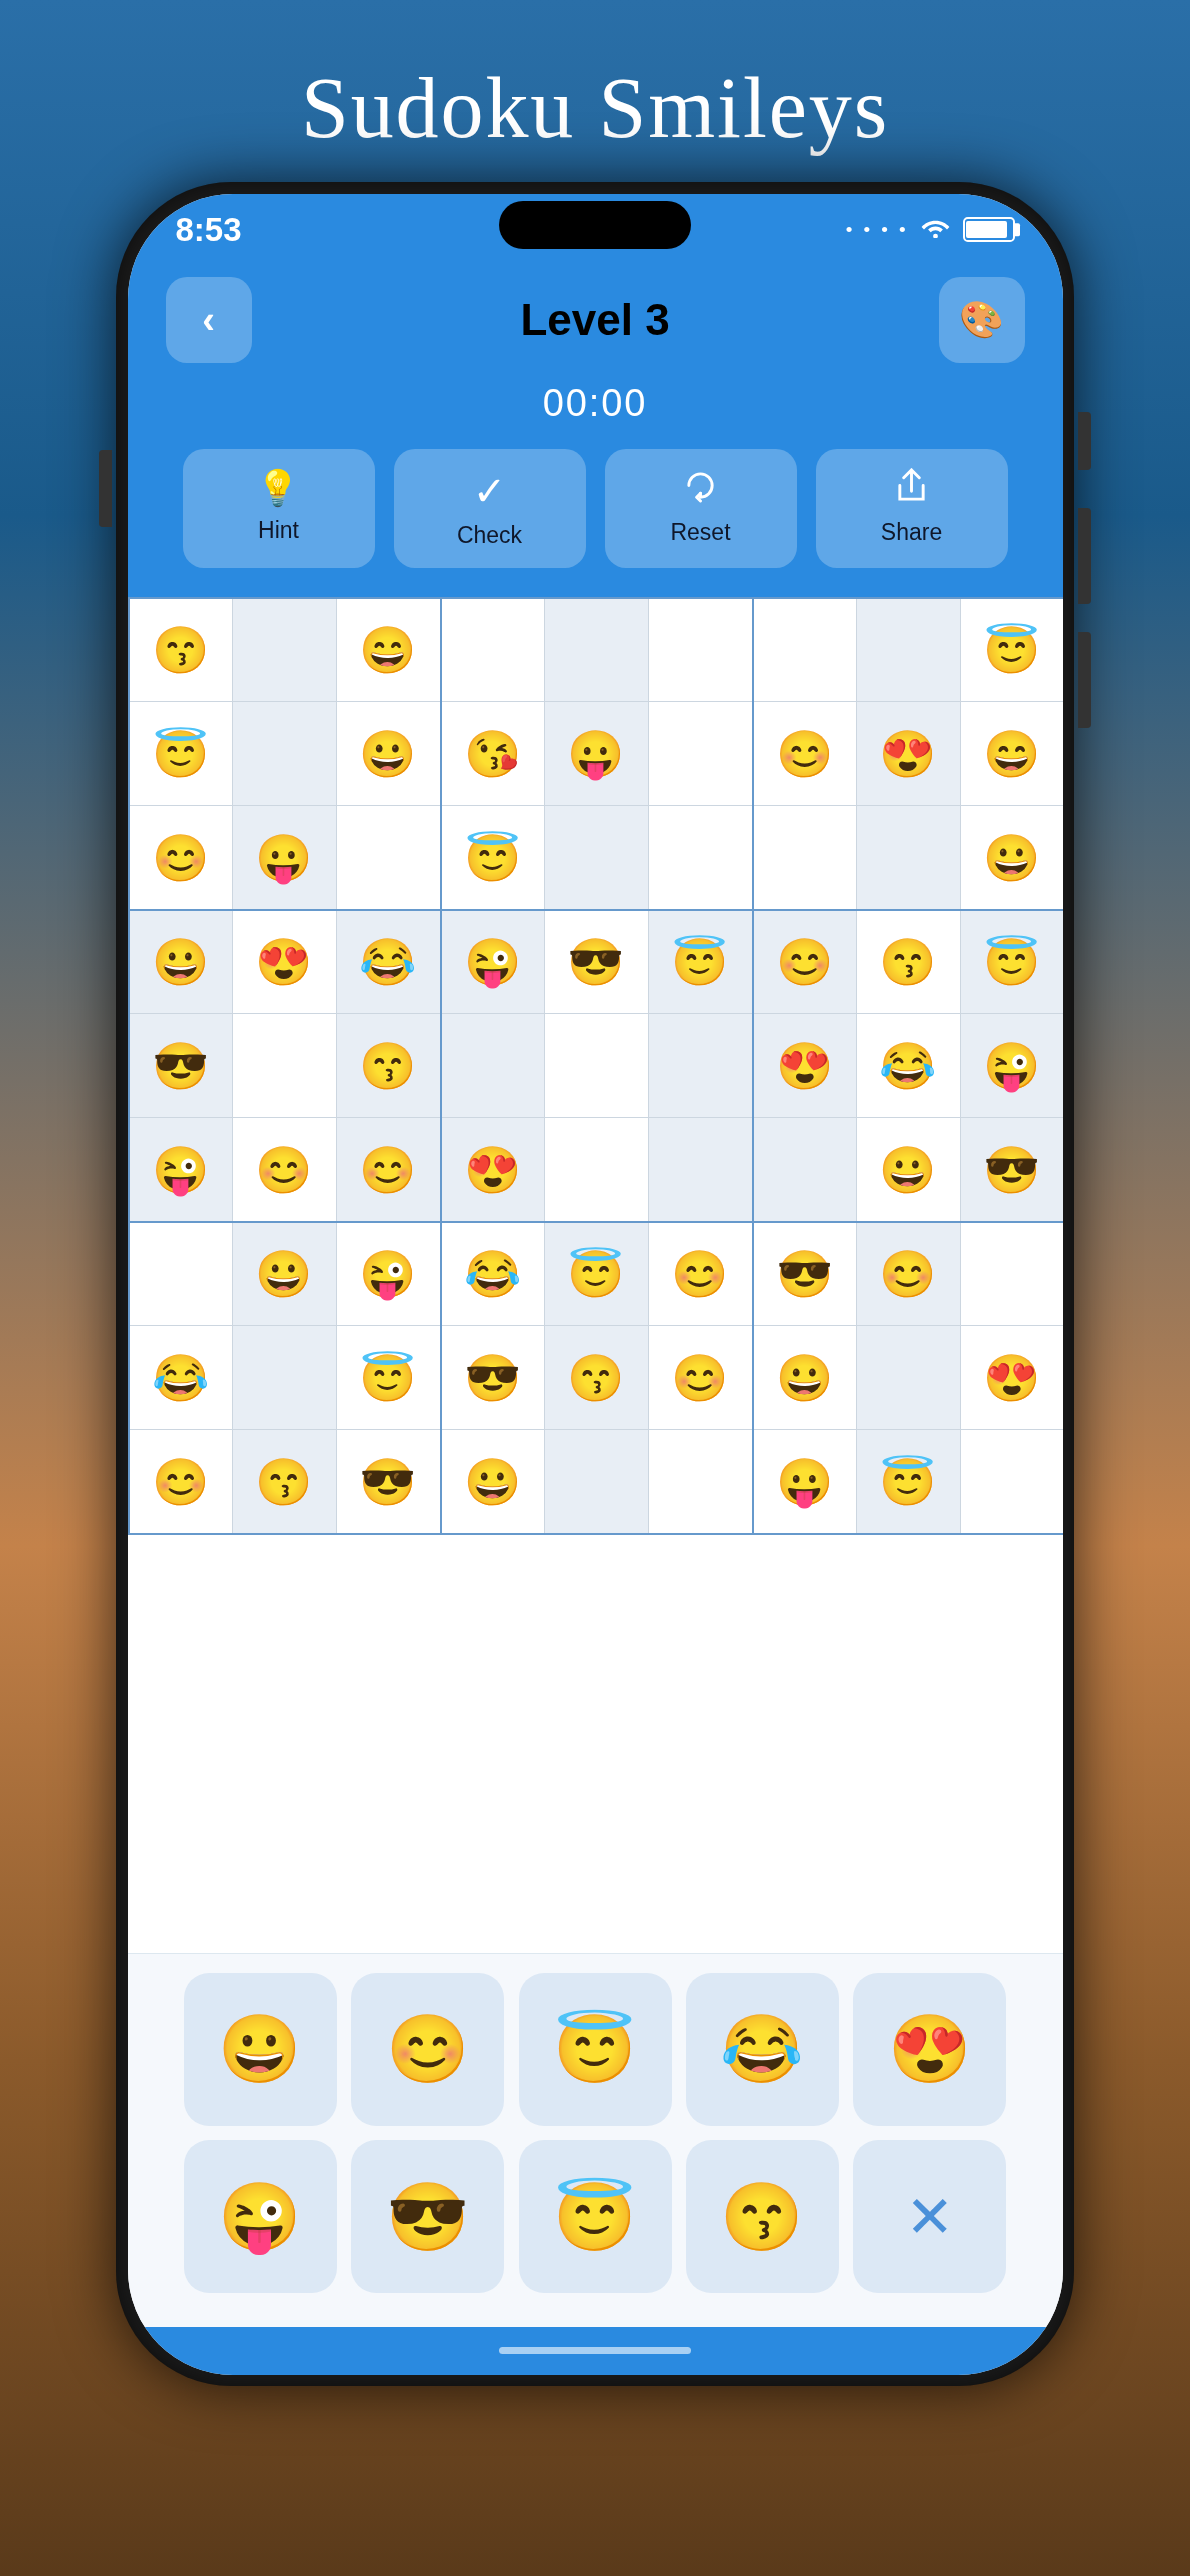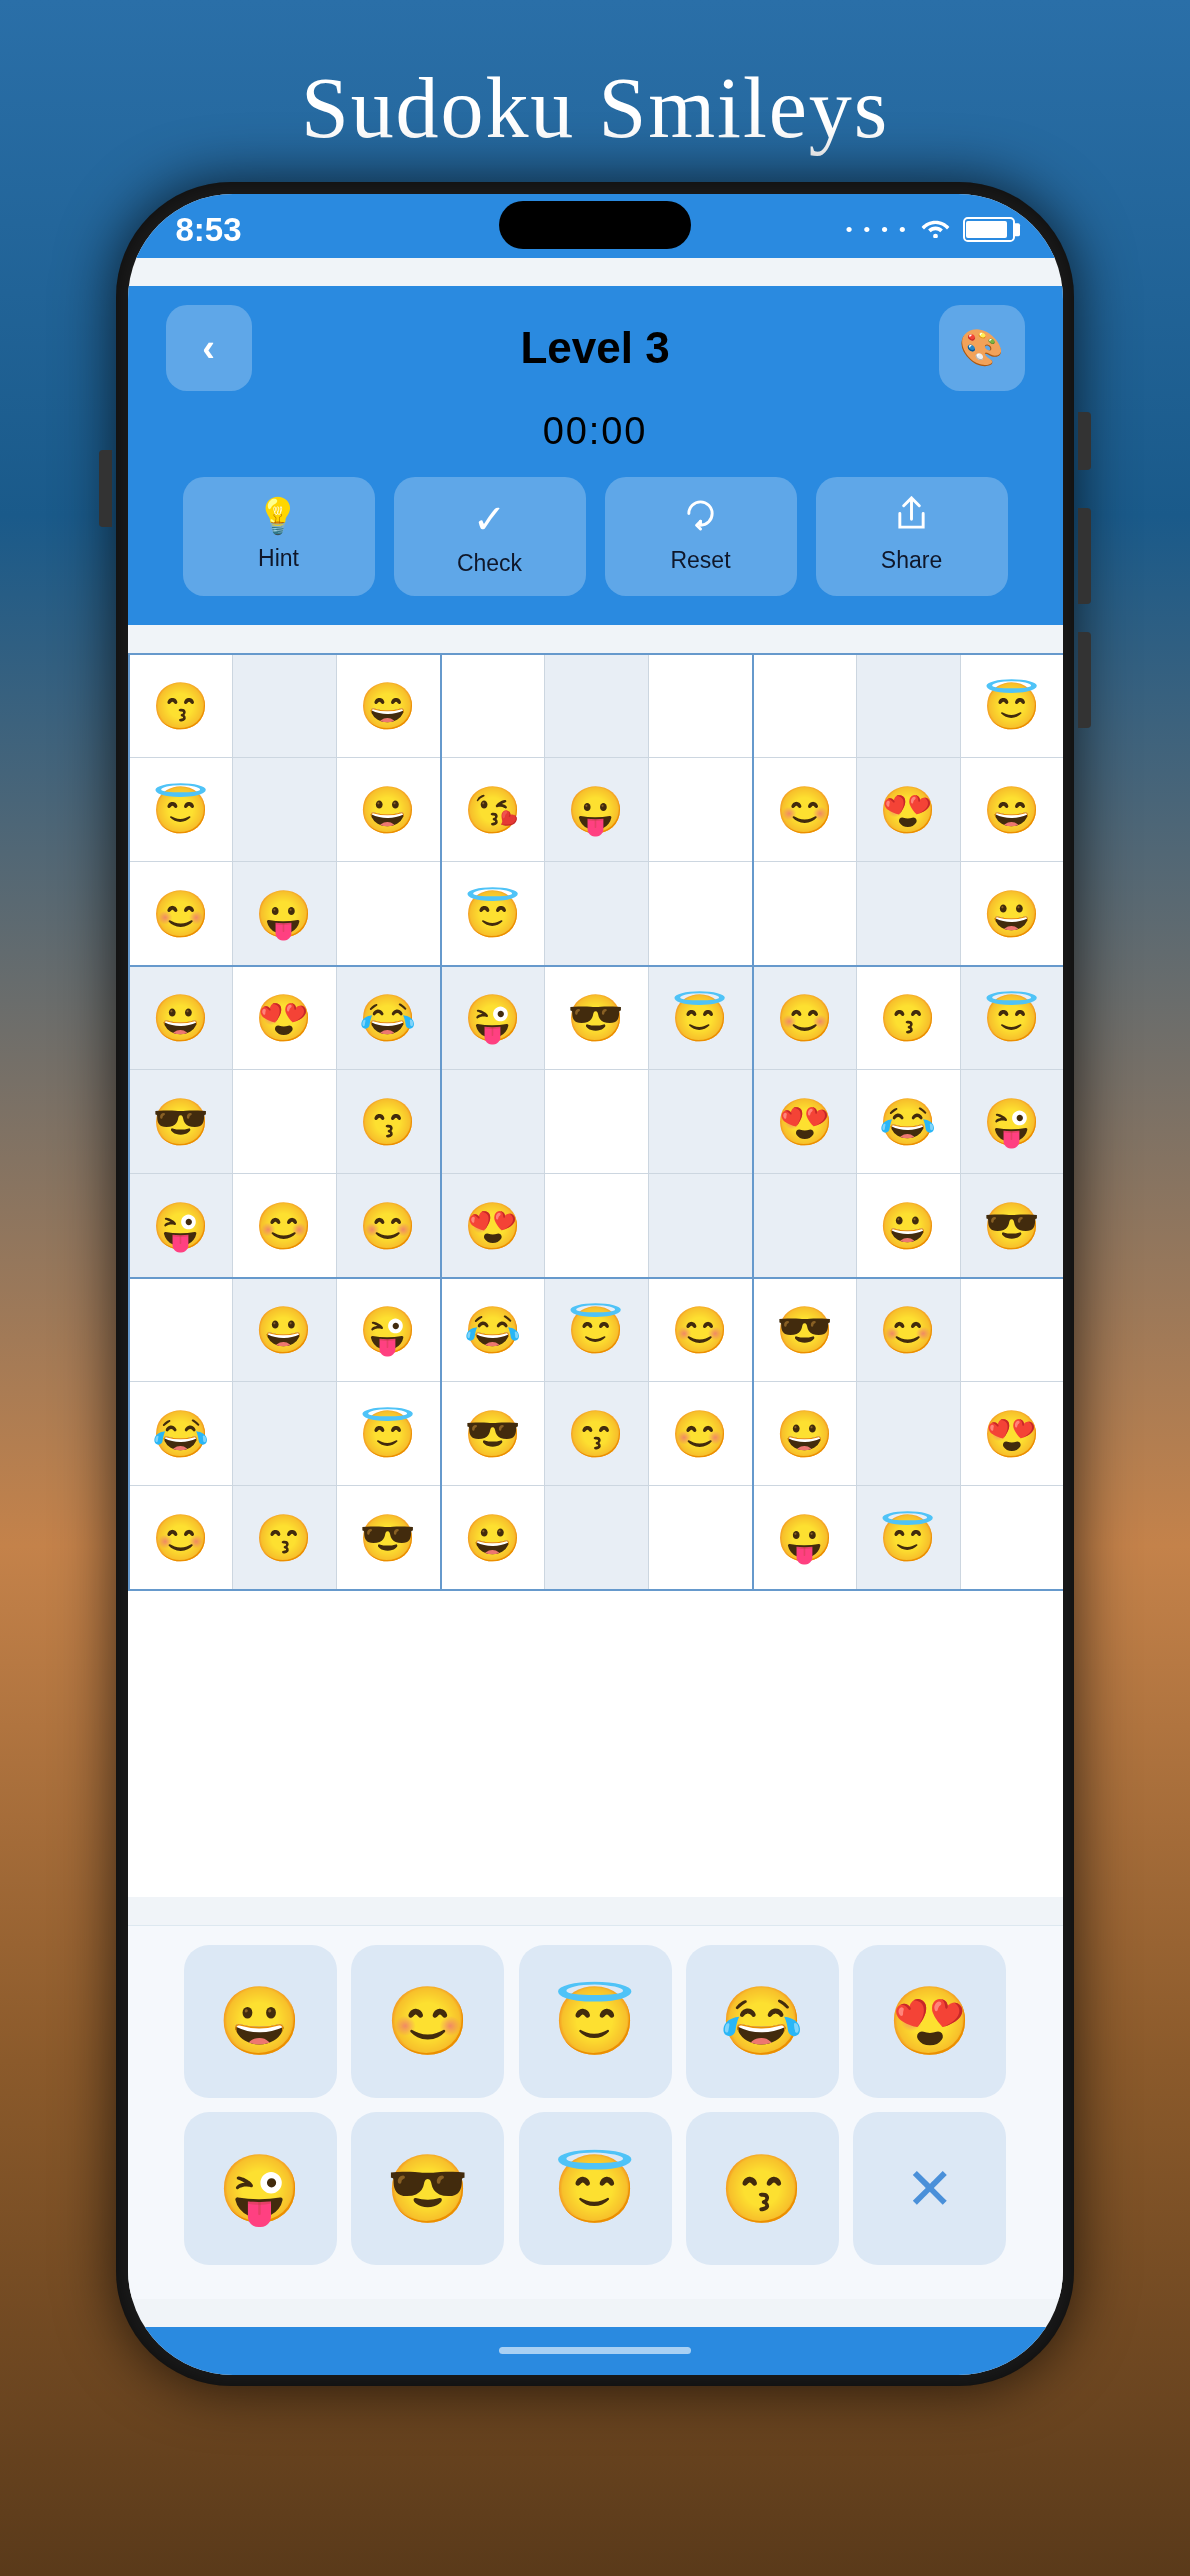--- a/index.html
+++ b/index.html
@@ -37,21 +37,20 @@
     }
 
     .phone-inner {
       width: 100%;
       height: 100%;
       background: #f0f4f8;
       border-radius: 105px;
       overflow: hidden;
       display: flex;
       flex-direction: column;
-      gap: 28px;
     }
 
     
     .status-bar {
       background: #2a8ae0;
       padding: 17px 48px 9.6px;
       display: flex;
       align-items: center;
       justify-content: space-between;
       flex-shrink: 0;
@@ -162,21 +161,21 @@
       justify-content: center;
       cursor: pointer;
     }
 
     .palette-icon {
       color: white;
       font-size: 36px;
     }
 
     .timer {
-      color: #000000;
+      color: #ffffff;
       font-size: 38px;
       text-align: center;
       margin-bottom: 24px;
       letter-spacing: 1.9px;
     }
 
     .toolbar {
       display: flex;
       gap: 19px;
       justify-content: center;

